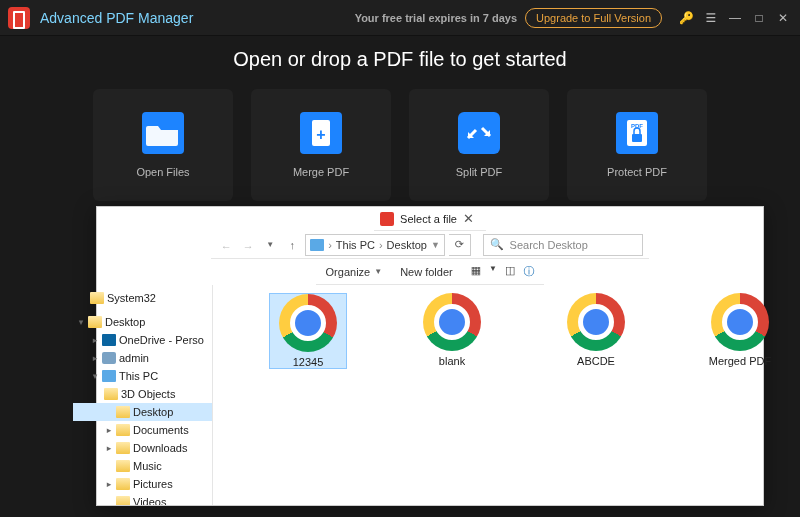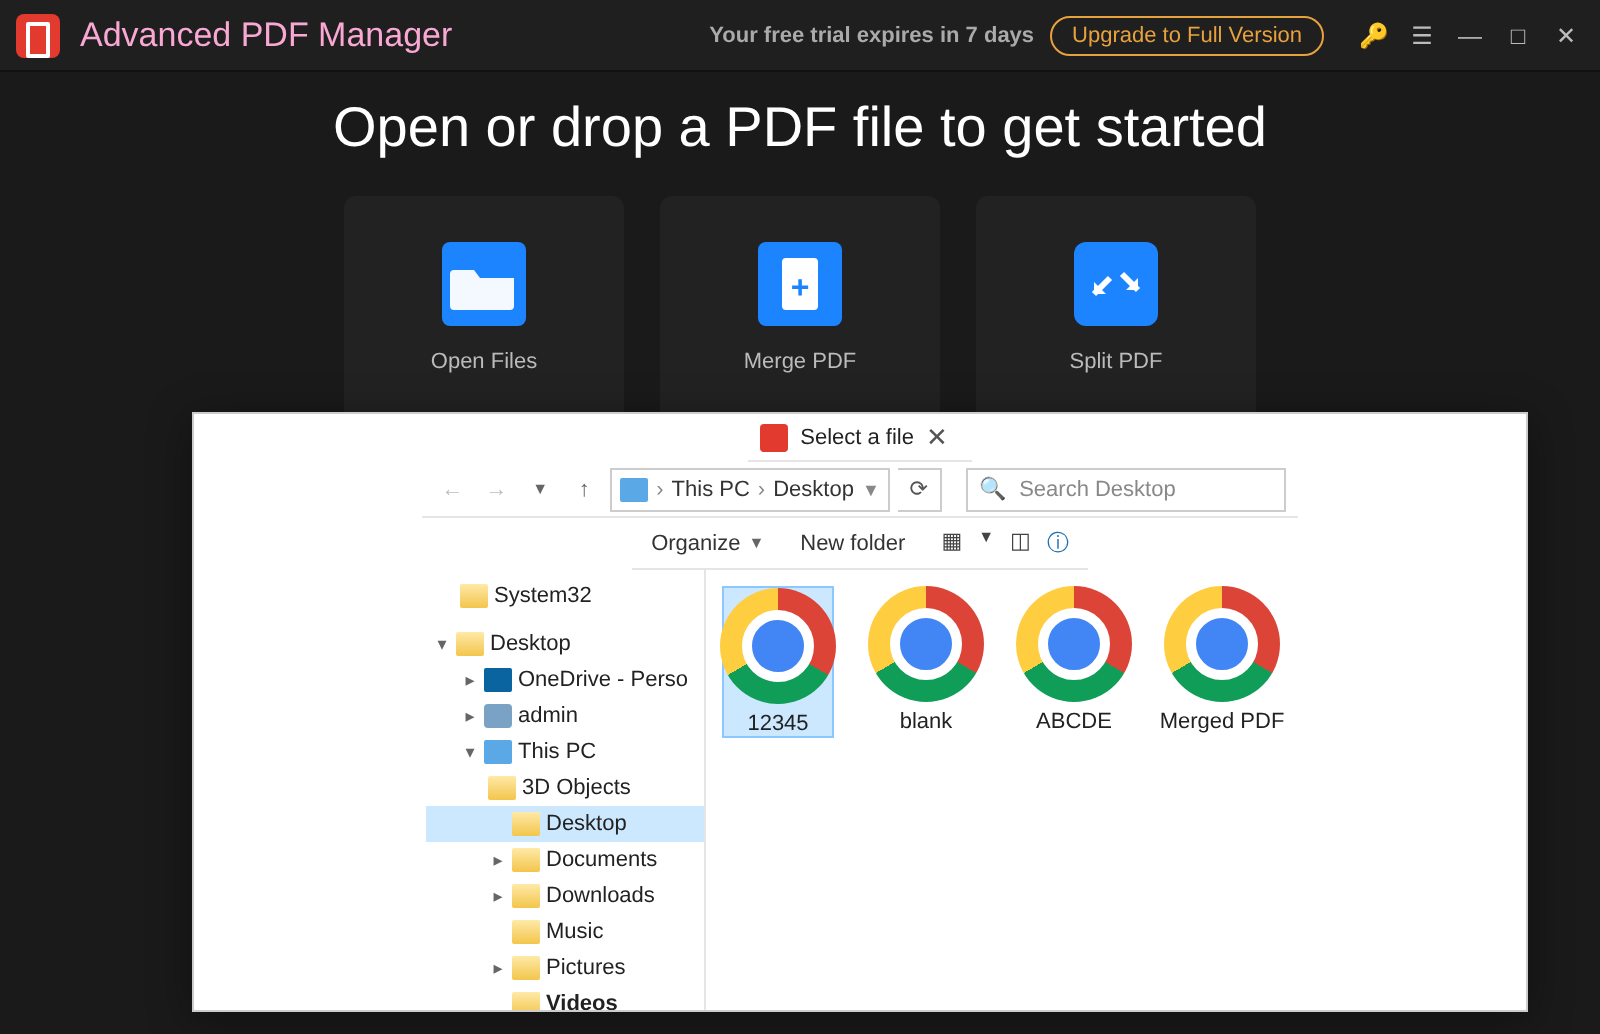--- a/index.html
+++ b/index.html
@@ -2,34 +2,34 @@
 <html><head>
 <meta charset="utf-8">
 <style>
   * { box-sizing: border-box; margin: 0; padding: 0; font-family: "Segoe UI", Arial, sans-serif; }
   body { width: 800px; height: 517px; background: #1a1a1a; overflow: hidden; position: relative; }
 
   
   .titlebar { height: 36px; background: #1f1f1f; display: flex; align-items: center; padding: 0 8px; color: #ccc; font-size: 12px; border-bottom: 1px solid #111; }
   .app-logo { width: 22px; height: 22px; background: #e23a2e; border-radius: 4px; margin-right: 10px; position: relative; }
   .app-logo::after { content:""; position:absolute; left:5px; top:4px; width:8px; height:14px; border:2px solid #fff; border-radius:1px; }
-  .title { color:#f9a8d4; font-size:17px; font-weight:500; }
+  .title { color:#7dd3fc; font-size:14px; font-weight:500; }
   .trial { margin-left:auto; color:#aaa; font-size:11px; margin-right:8px;font-weight:bold; }
   .upgrade { border:1px solid #e8a23d; color:#e8a23d; border-radius:12px; padding:3px 10px; font-size:11px; margin-right:10px; }
   .winbtn { width:18px; text-align:center; color:#bbb; font-size:12px; margin-left:6px; cursor:default; }
 
   .shell { display:flex; height:calc(517px - 36px); }
   .sidebar { width:60px; background:#1f1f1f; display:flex; flex-direction:column; align-items:center; padding-top:14px; gap:18px; }
   .navitem { display:flex; flex-direction:column; align-items:center; color:#aaa; font-size:10px; gap:4px; }
   .navitem.active { color:#fff; }
   .navicon { width:20px; height:20px; stroke:#aaa; fill:none; }
   .navitem.active .navicon { stroke:#fff; }
 
   .main { flex:1; background:#1a1a1a; display:flex; flex-direction:column; align-items:center; padding-top:12px; }
-  .headline { color:#fff; font-size:28px; font-weight:500; margin-bottom:18px; }
+  .headline { color:#fff; font-size:20px; font-weight:500; margin-bottom:18px; }
   .cards { display:flex; gap:18px; }
   .card { width:140px; height:112px; background:#222; border-radius:6px; display:flex; flex-direction:column; align-items:center; justify-content:center; gap:12px; color:#bbb; font-size:11px; }
   .cardicon { width:42px; height:42px; background:#1d84ff; border-radius:4px; position:relative; }
   .cardicon.split { border-radius:6px; }
   .cardicon svg { position:absolute; inset:0; margin:auto; }
 
   
   .dialog { position:absolute; left:96px; top:206px; width:668px; height:300px; background:#fff; border:1px solid #ccc; box-shadow:0 4px 20px rgba(0,0,0,.4); font-size:11px; color:#222; display:flex; flex-direction:column;align-items:center; }
   .dlg-title { height:24px; display:flex; align-items:center; padding:0 6px; border-bottom:1px solid #e5e5e5; }
   .dlg-title .ico { width:14px; height:14px; background:#e23a2e; border-radius:2px; margin-right:6px; }
@@ -51,21 +51,21 @@
   .tnode { display:flex; align-items:center; height:18px; padding-left:4px; gap:3px; color:#222; white-space:nowrap; }
   .tnode.sel { background:#cce8ff; }
   .tw { width:8px; text-align:center; color:#666; font-size:9px; }
   .tico { width:14px; height:12px; display:inline-block; }
   .folder-ico { background:linear-gradient(#ffe9a8,#f3c64b); border-radius:1px; }
   .pc-ico { background:#5aa9e6; border-radius:1px; }
   .od-ico { background:#0a64a0; border-radius:1px; }
   .user-ico { background:#7aa2c4; border-radius:2px; }
 
   .files { flex:1; padding:8px; display:flex; gap:18px; align-items:flex-start; }
-  .file { width:56px; display:flex; flex-direction:column; align-items:center; gap:4px; }
+  .file { width:78px; display:flex; flex-direction:column; align-items:center; gap:4px;margin-left:48px; }
   .file.sel { background:#cce8ff; border:1px solid #8cc7ff; }
   .chrome-ico { width:58px; height:58px; border-radius:50%; position:relative; background:conic-gradient(#db4437 0 120deg,#0f9d58 120deg 240deg,#ffcd40 240deg 360deg); display:flex; align-items:center; justify-content:center; }
   .chrome-ico::after { content:""; width:26px; height:26px; border-radius:50%; background:#4285f4; border:5px solid #fff; }
   .fname { font-size:11px; color:#222; text-align:center; max-width:76px; overflow:hidden; text-overflow:ellipsis; white-space:nowrap; }
 </style>
 </head>
 <body>
 
 <div class="titlebar">
   <div class="app-logo"></div>
@@ -103,20 +103,31 @@
       </div>
       <div class="card">
         <div class="cardicon split">
           <svg width="42" height="42" viewBox="0 0 42 42">
               <path d="M10 26l8-8M24 16l8 8" stroke="#fff" stroke-width="3" fill="none"></path>
               <polygon points="10,26 16,26 10,20" fill="#fff"></polygon>
               <polygon points="32,24 26,24 32,18" fill="#fff"></polygon>
             </svg>
         </div>
         <span>Split PDF</span>
+      </div>
+      <div class="card">
+        <div class="cardicon">
+          <svg width="42" height="42" viewBox="0 0 42 42">
+              <rect x="11" y="8" width="20" height="26" rx="2" fill="#fff"></rect>
+              <text x="21" y="16" text-anchor="middle" font-size="6" fill="#1d84ff" font-weight="bold">PDF</text>
+              <rect x="16" y="22" width="10" height="8" rx="1" fill="#1d84ff"></rect>
+              <path d="M18 22v-3a3 3 0 0 1 6 0v3" stroke="#1d84ff" stroke-width="1.5" fill="none"></path>
+            </svg>
+        </div>
+        <span>Protect PDF</span>
       </div>
     </div>
   </div>
 </div>
 
 <div class="dialog">
   <div class="dlg-title">
     <div class="ico"></div>
     <span>Select a file</span>
     <div class="dlg-close">✕</div>
@@ -209,21 +220,21 @@
         <div class="tnode" style="padding-left: 32px;">
           <span class="tw"></span>
           <span class="tico folder-ico"></span>
           <span>Music</span>
         </div>
         <div class="tnode" style="padding-left: 32px;">
           <span class="tw">▸</span>
           <span class="tico folder-ico"></span>
           <span>Pictures</span>
         </div>
-        <div class="tnode" style="padding-left: 32px; font-weight: bold;">
+        <div class="tnode" style="padding-left: 32px;">
           <span class="tw"></span>
           <span class="tico folder-ico"></span>
           <span>Videos</span>
         </div>
       </div>
     <div class="files" id="files">
         <div class="file sel">
           <div class="chrome-ico"></div>
           <div class="fname">12345</div>
         </div>

